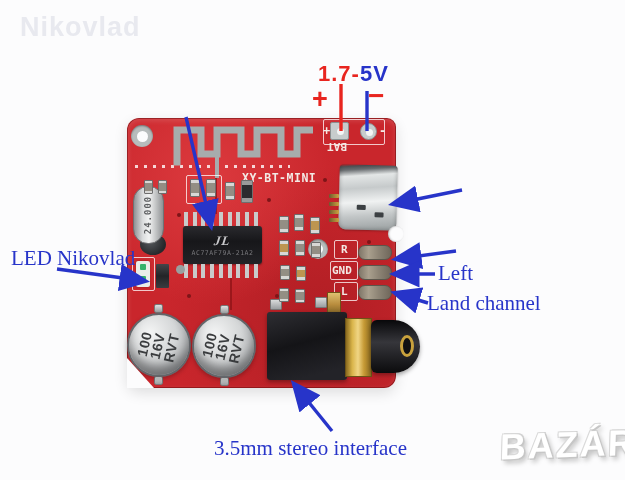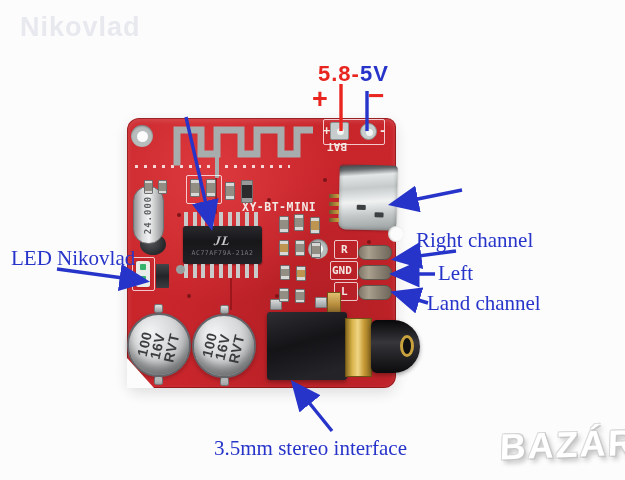--- a/index.html
+++ b/index.html
@@ -42,21 +42,21 @@
     box-shadow:inset 0 1px 2px rgba(0,0,0,.4);}
   .hole::after{content:"";position:absolute;left:25%;top:25%;width:50%;height:50%;
     border-radius:50%;background:var(--bg);}
 
   .dotrow{position:absolute;left:8px;top:47px;width:155px;height:3px;
     background:repeating-linear-gradient(90deg,rgba(255,255,255,.8) 0 3px,transparent 3px 9px);}
 
   .silk{position:absolute;color:#f3e9e4;font-family:"DejaVu Sans Mono",monospace;font-weight:700;white-space:nowrap;}
   .silkbox{position:absolute;border:1px solid rgba(255,255,255,.75);border-radius:2px;}
 
-  .model{left:115px;top:53px;font-size:11.5px;letter-spacing:.5px;margin-top:29px;}
+  .model{left:115px;top:53px;font-size:11.5px;letter-spacing:.5px;}
   .bat{left:200px;top:22px;font-size:11px;transform:rotate(180deg);}
   .padplus{left:196px;top:6px;font-size:12px;}
   .padminus{left:252px;top:6px;font-size:12px;}
 
   .sqpad{position:absolute;left:203px;top:4px;width:19px;height:18px;background:#c7cccc;
     border:1px solid #8b9090;border-radius:2px;}
   .sqpad::after{content:"";position:absolute;left:6px;top:5px;width:7px;height:7px;border-radius:50%;background:#f4f5f5;}
   .rndpad{position:absolute;left:233px;top:5px;width:17px;height:17px;background:#c7cccc;
     border:1px solid #8b9090;border-radius:50%;}
   .rndpad::after{content:"";position:absolute;left:5px;top:5px;width:7px;height:7px;border-radius:50%;background:#f4f5f5;}
@@ -262,25 +262,24 @@
     <line x1="186" y1="117" x2="211" y2="226" stroke="#2734c9" stroke-width="3.4" marker-end="url(#ah)"></line>
     <line x1="462" y1="190" x2="393" y2="204" stroke="#2734c9" stroke-width="3.4" marker-end="url(#ah)"></line>
     <line x1="456" y1="251" x2="396" y2="259" stroke="#2734c9" stroke-width="3.4" marker-end="url(#ah)"></line>
     <line x1="435" y1="274" x2="394" y2="274" stroke="#2734c9" stroke-width="3.4" marker-end="url(#ah)"></line>
     <line x1="428" y1="303" x2="395" y2="293" stroke="#2734c9" stroke-width="3.4" marker-end="url(#ah)"></line>
     <line x1="57" y1="269" x2="145" y2="281" stroke="#2734c9" stroke-width="3.4" marker-end="url(#ah)"></line>
     <line x1="332" y1="431" x2="294" y2="384" stroke="#2734c9" stroke-width="3.4" marker-end="url(#ah)"></line>
   </svg>
 
   <div class="voltage">
-    <span class="vr">5.8-</span><span class="vb">5V</span>
+    <span class="vr">1.7-</span><span class="vb">5V</span>
   </div>
   <div class="pm" style="left:312px;top:84px;">+</div>
   <div class="pm" style="left:368px;top:80px;font-size:28px;">−</div>
 
-  <div class="callout" style="left:416px;top:228px;">Right channel</div>
   <div class="callout" style="left:438px;top:261px;">Left</div>
   <div class="callout" style="left:427px;top:291px;">Land channel</div>
   <div class="callout" style="left:11px;top:246px;">LED Nikovlad</div>
   <div class="callout" style="left:214px;top:436px;">3.5mm stereo interface</div>
 
   <div class="wm-logo">BAZÁR</div>
 </div>
 
 </body></html>

